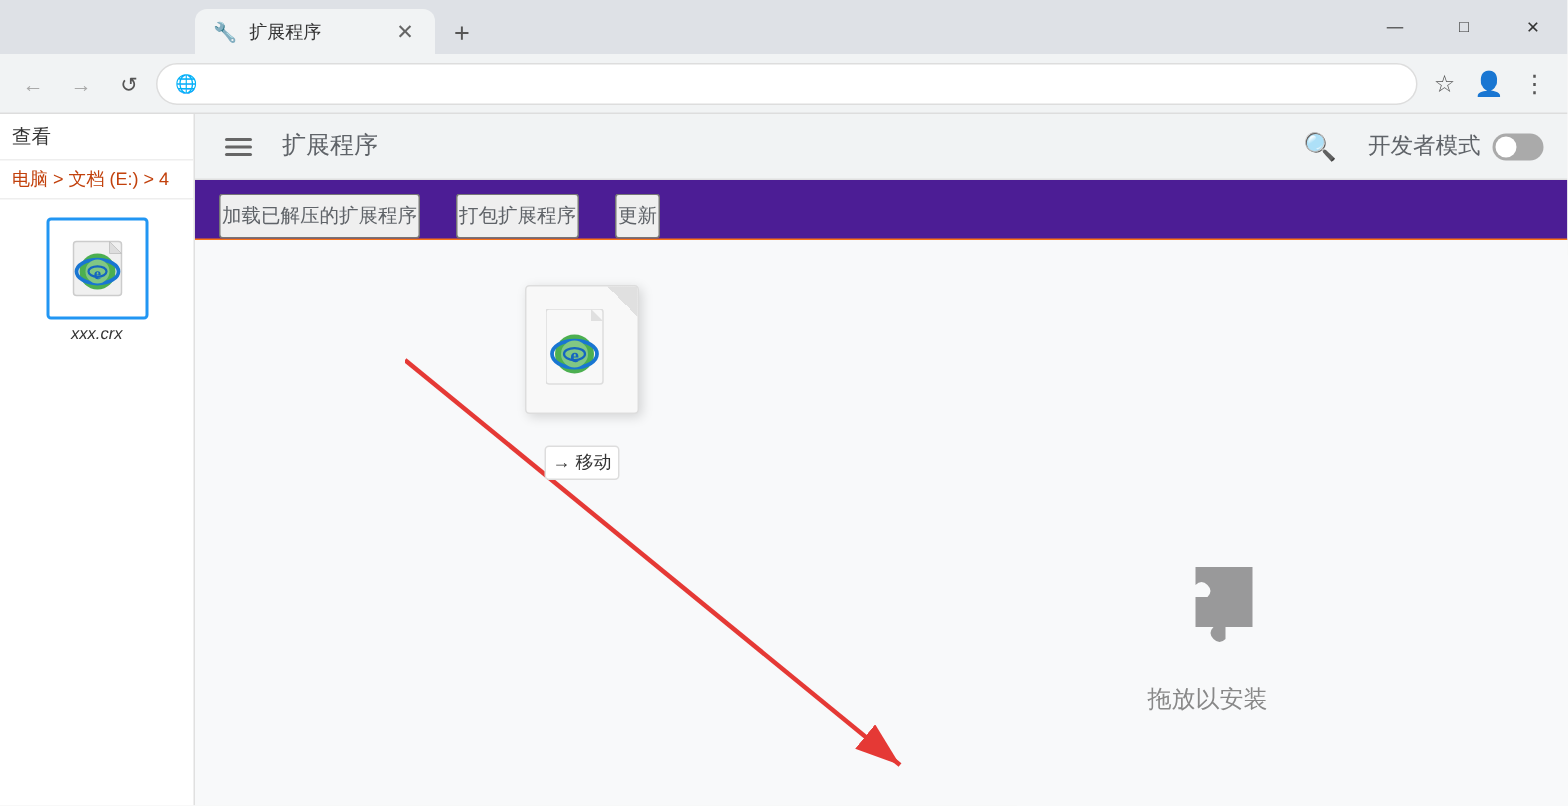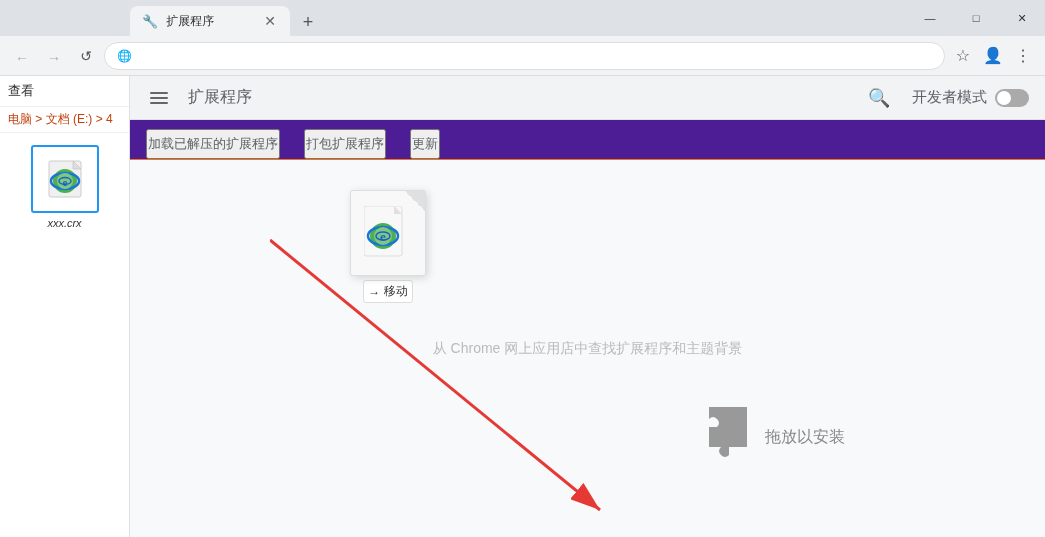--- a/index.html
+++ b/index.html
@@ -404,31 +404,31 @@
       border-bottom-left-radius: 3px;
     }
 
     .move-label {
       background: #fff;
       border: 1px solid #ddd;
       border-radius: 3px;
       padding: 2px 4px;
       font-size: 12px;
       color: #333;
-      margin-top: 4px;
+      margin-top: 21px;
       white-space: nowrap;
     }
 
     
     .drop-target {
       position: absolute;
       bottom: 60px;
       right: 200px;
       display: flex;
-      flex-direction: row;
+      flex-direction: column;
       align-items: center;
       gap: 8px;
     }
 
     .puzzle-icon {
       width: 80px;
       height: 80px;
       color: #888;
     }
 
@@ -537,21 +537,20 @@
         </div>
       </div>
 
       <div class="ext-action-bar">
         <button class="ext-action-btn">加载已解压的扩展程序</button>
         <button class="ext-action-btn">打包扩展程序</button>
         <button class="ext-action-btn">更新</button>
       </div>
 
       <div class="ext-main">
-        <span class="ext-empty-hint">从 Chrome 网上应用店中查找扩展程序和主题背景</span>
 
         <svg class="arrow-svg" viewBox="0 0 400 340">
           <defs>
             <marker id="arrowhead" markerWidth="10" markerHeight="7" refX="10" refY="3.5" orient="auto">
               <polygon points="0 0, 10 3.5, 0 7" fill="#e53935"></polygon>
             </marker>
           </defs>
           <line x1="0" y1="20" x2="330" y2="290" stroke="#e53935" stroke-width="3" marker-end="url(#arrowhead)"></line>
         </svg>
 

